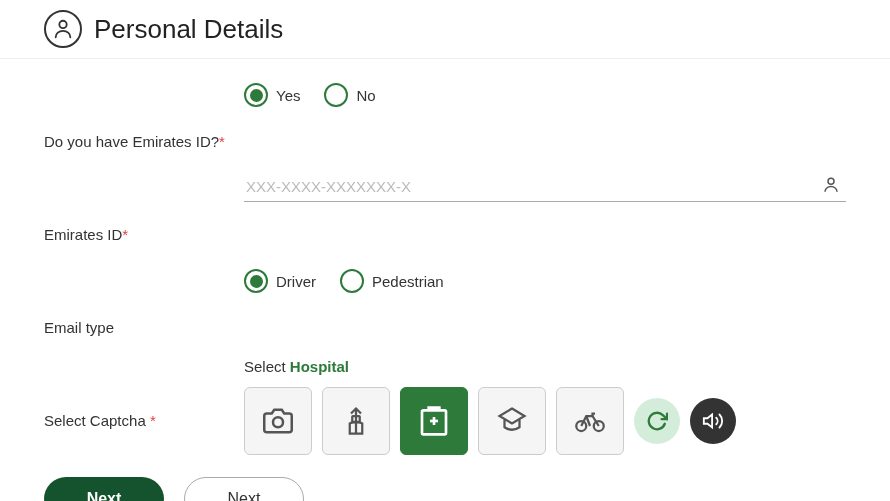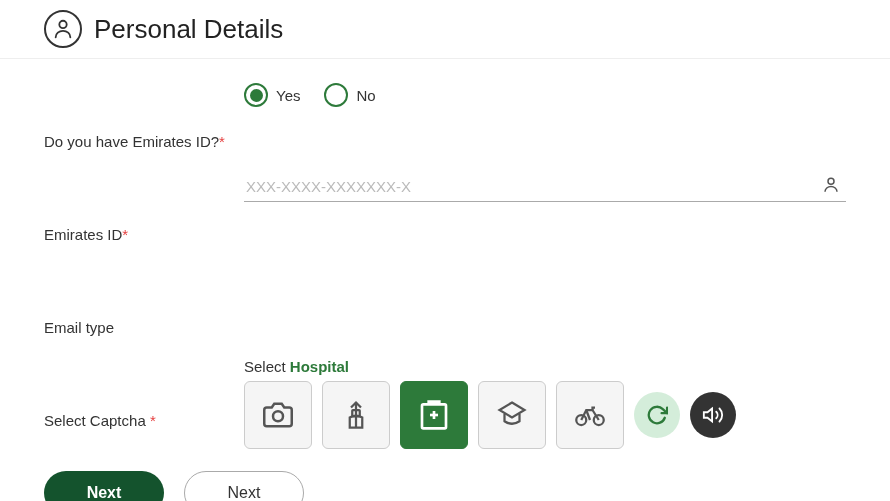--- a/index.html
+++ b/index.html
@@ -111,21 +111,21 @@
       position: absolute;
       right: 6px;
       top: 50%;
       transform: translateY(-50%);
       color: #555;
       font-size: 16px;
     }
     .captcha-prompt {
       font-size: 15px;
       color: #333;
-      margin-bottom: 6px;
+      margin-bottom: 12px;
     }
     .captcha-prompt span {
       color: #2d7a3a;
       font-weight: bold;
     }
     .captcha-icons {
       display: flex;
       gap: 10px;
       align-items: center;
     }
@@ -236,20 +236,30 @@
           <circle cx="12" cy="7" r="4"></circle>
           <path d="M4 21c0-4 3.6-7 8-7s8 3 8 7"></path>
         </svg>
       </span>
     </div>
   </div>
 
 
   <div class="form-row">
     <div class="form-label">Email type</div>
+    <div class="form-control radio-group">
+      <div class="radio-option">
+        <div class="radio-circle selected"></div>
+        <span class="radio-label">Driver</span>
+      </div>
+      <div class="radio-option">
+        <div class="radio-circle"></div>
+        <span class="radio-label">Pedestrian</span>
+      </div>
+    </div>
   </div>
 
   <div class="form-row">
     <div class="form-label">
       Select Captcha <span class="required">*</span>
     </div>
     <div class="form-control">
       <div class="captcha-prompt">
         Select <span>Hospital</span>
       </div>

